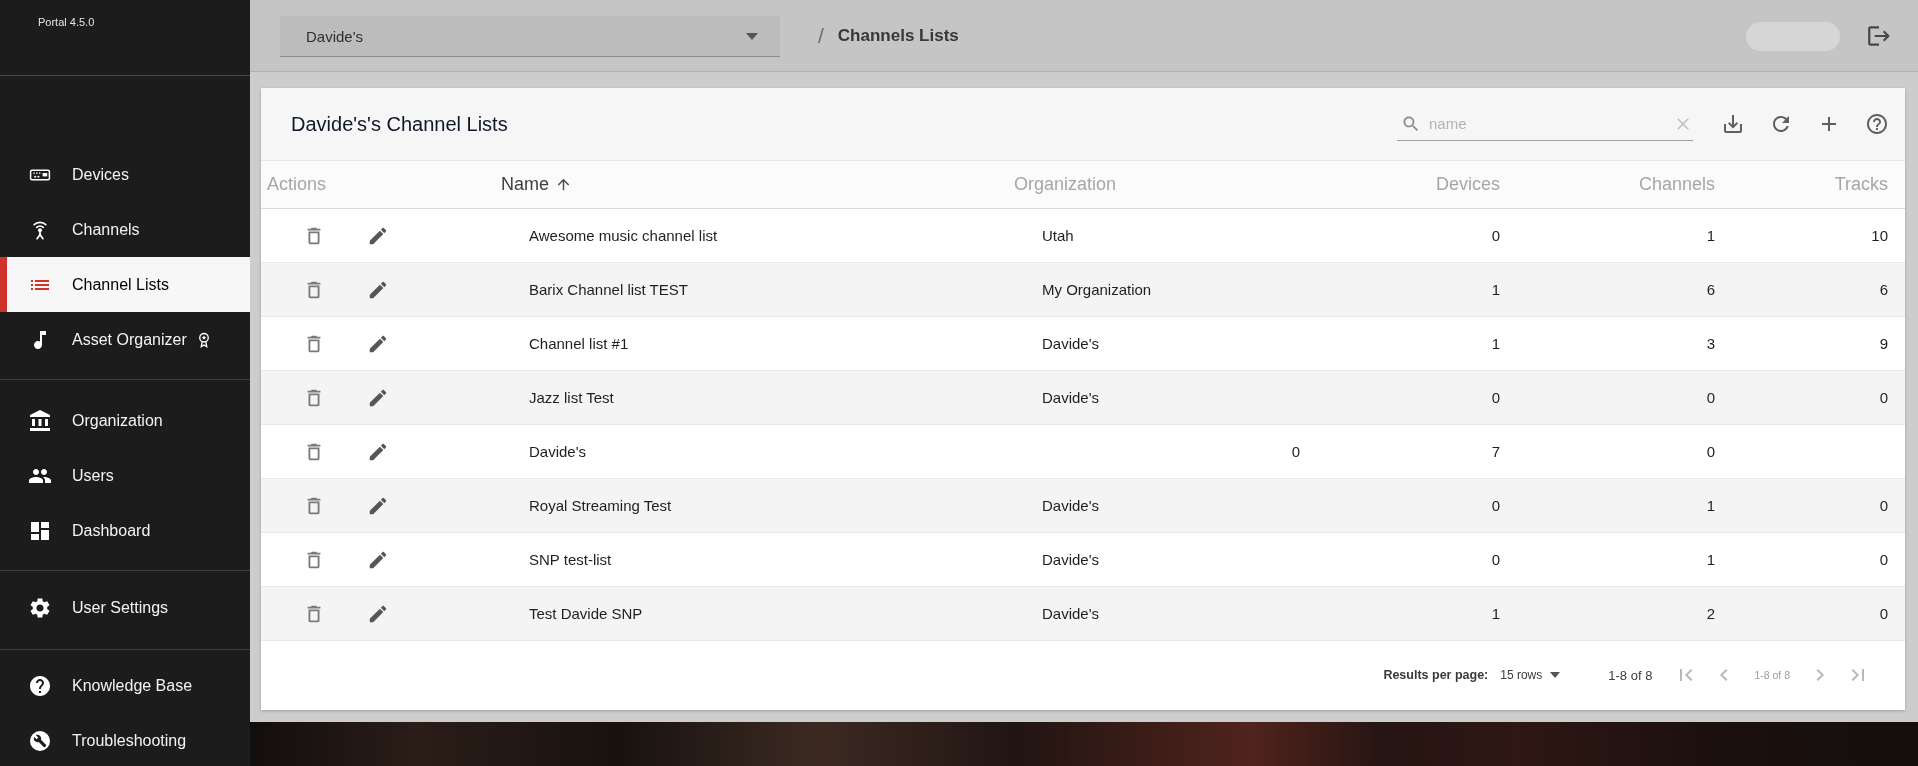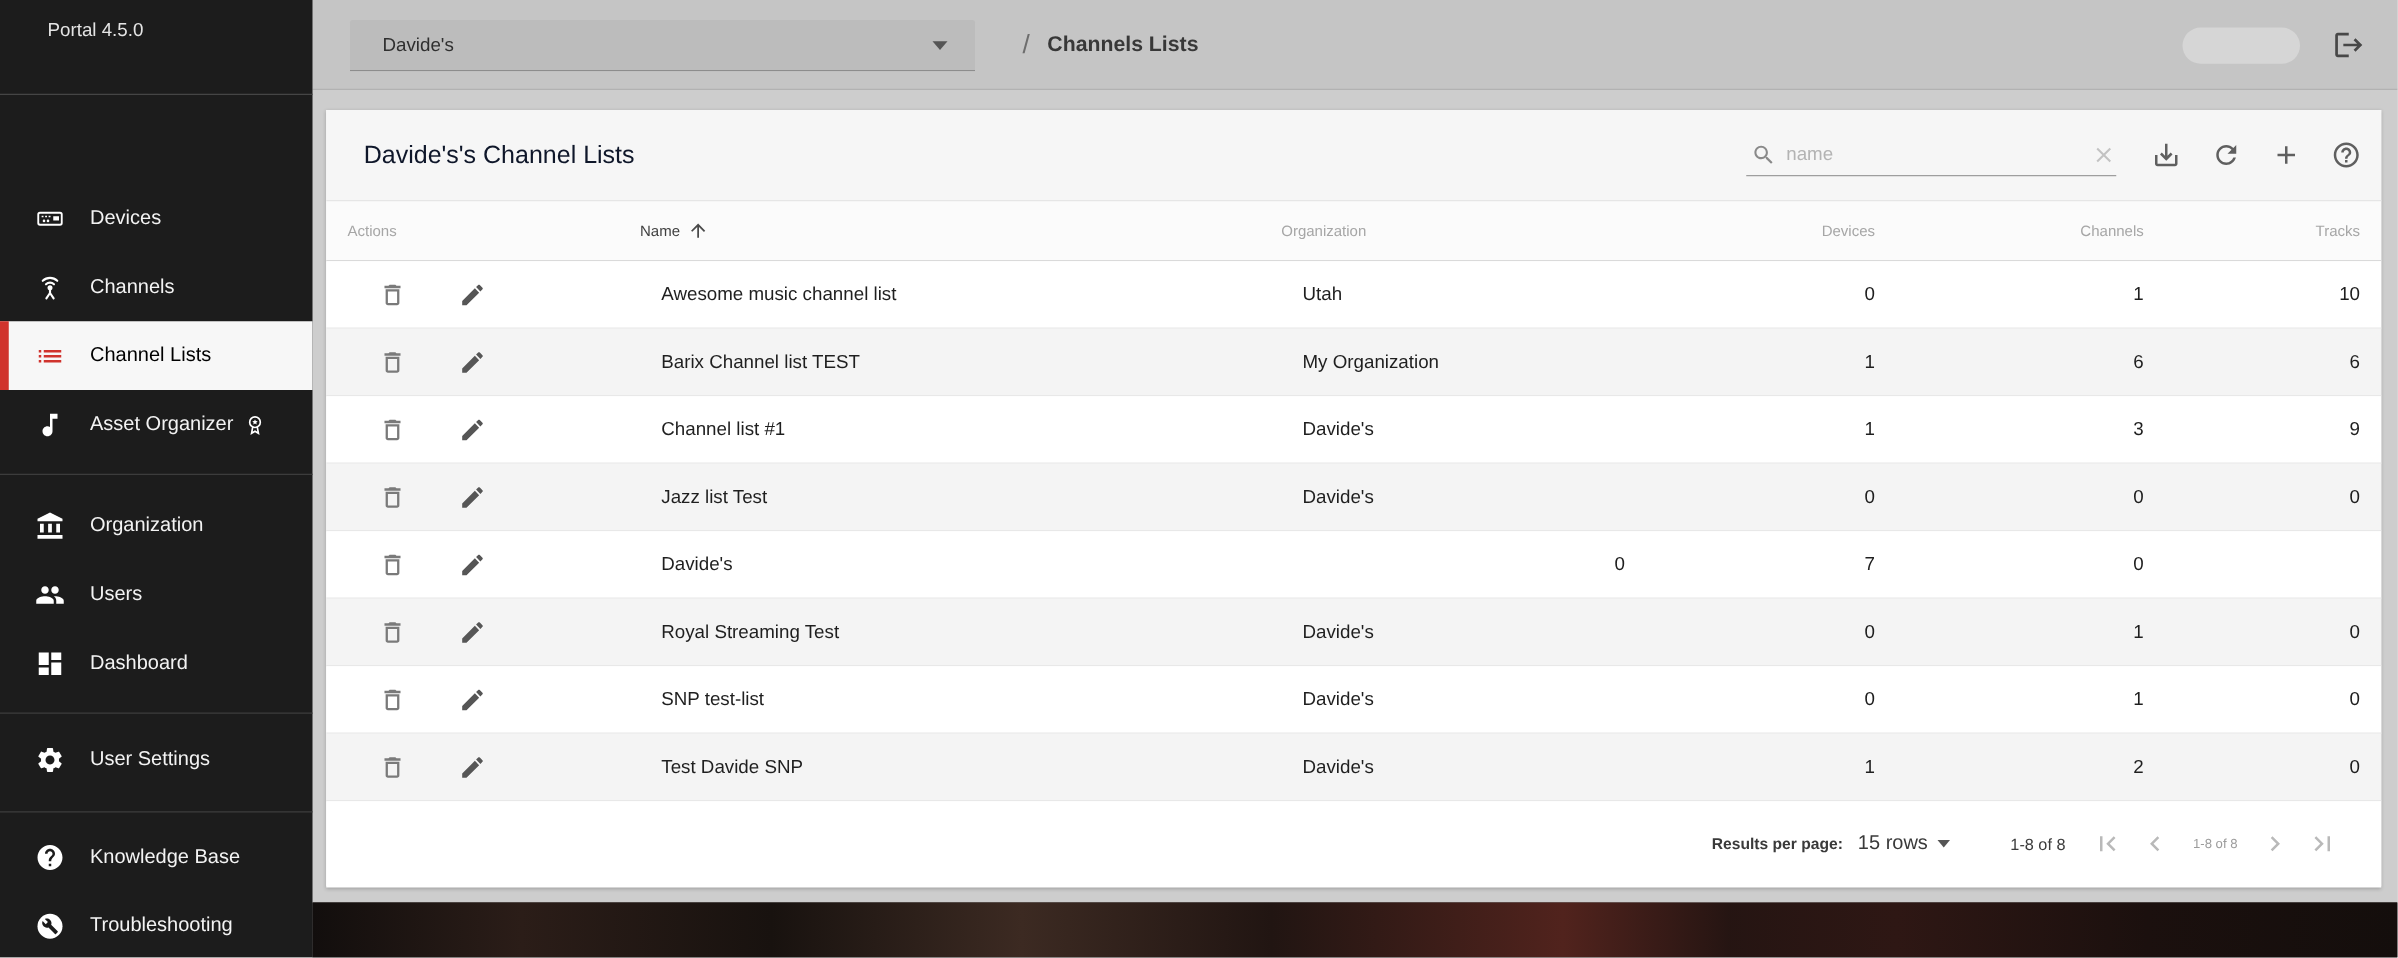--- a/index.html
+++ b/index.html
@@ -6,21 +6,21 @@
   html,body { width:1918px; height:766px; overflow:hidden;
     font-family:"Liberation Sans","DejaVu Sans",sans-serif; background:#c9c9c9; }
   .app { position:relative; width:1918px; height:766px; }
 
   
   .sidebar { position:absolute; left:0; top:0; width:250px; height:766px;
     background:#1c1c1c; z-index:5; }
   .logo-block { height:75px; padding:13px 0 0 38px; }
   .logo-text { font-size:30px; color:#fff; letter-spacing:.5px;
     text-shadow:0 0 6px rgba(255,255,255,.8),0 0 16px rgba(255,255,255,.45); }
-  .portal-version { font-size:15px; color:#e4e4e4; margin-top:3px; }
+  .portal-version { font-size:11px; color:#e4e4e4; margin-top:3px; }
   .sb-line { height:1px; background:#454545; }
   .sb-menu { padding-top:71px; }
   .sb-item { position:relative; display:flex; align-items:center; height:55px;
     padding-left:28px; cursor:pointer; color:#f3f3f3; text-decoration:none; }
   .sb-icon { width:24px; height:24px; margin-right:20px; display:flex;
     align-items:center; justify-content:center; color:#fff; flex:0 0 24px; }
   .sb-icon svg { width:24px; height:24px; }
   .sb-icon.big svg { width:26px; height:26px; }
   .sb-label { font-size:16px; }
   .sb-item.active { background:#f7f7f7; color:#000000; }
@@ -75,21 +75,21 @@
   .clear-btn { width:20px; height:20px; color:#c3c3c3; border:none;
     background:none; cursor:pointer; padding:0; }
   .tb-btn { width:24px; height:24px; color:#5f5f5f; border:none; background:none;
     cursor:pointer; padding:0; }
   .tb-btn svg, .clear-btn svg { width:100%; height:100%; }
 
   .thead, .trow { display:grid;
     grid-template-columns:240px 513px 1fr 200px 215px 173px;
     padding-right:17px; align-items:center; }
   .thead { height:49px; background:#fbfbfb; border-top:1px solid #e6e6e6;
-    border-bottom:1px solid #dadada; font-size:12px; color:#a6a6a6;padding-left:11px; }
+    border-bottom:1px solid #dadada; font-size:18px; color:#a6a6a6; }
   .th { padding-left:0; }
   .th-actions { padding-left:6px; }
   .th-name { display:flex; align-items:center; gap:6px; color:#3f3f3f;
     cursor:pointer; }
   .th-name .sort-ic { width:17px; height:17px; color:#4a4a4a; }
   .th.num { text-align:right; }
 
   .trow { height:54px; border-bottom:1px solid #e8e8e8; background:#fff; }
   .trow:nth-child(even) { background:#f4f4f4; }
   .cell { font-size:15px; color:#1f1f1f;margin-left:28px; }
@@ -99,21 +99,21 @@
     cursor:pointer; }
   .row-btn svg { width:22px; height:22px; }
   .del-btn { color:#7a7a7a; }
   .edit-btn { color:#565656; }
 
   .tfoot { height:68px; display:flex; align-items:center;
     justify-content:flex-end; padding-right:35px; background:#fff; }
   .rpp-label { font-size:12.5px; font-weight:700; color:#3a3a3a; }
   .rpp-select { display:flex; align-items:center; gap:4px; margin-left:12px;
     cursor:pointer; }
-  .rpp-value { font-size:16px; color:#3a3a3a; }
+  .rpp-value { font-size:12px; color:#3a3a3a; }
   .rpp-caret { width:0; height:0; border-left:5px solid transparent;
     border-right:5px solid transparent; border-top:6px solid #555; margin-left:4px; }
   .range-main { font-size:13px; color:#3c3c3c; margin-left:48px; }
   .pager { display:flex; align-items:center; margin-left:22px; gap:14px; }
   .pg-btn { width:24px; height:24px; border:none; background:none; padding:0;
     color:#b9b9b9; cursor:pointer; }
   .pg-btn svg { width:24px; height:24px; }
   .range-tiny { font-size:10.5px; color:#9c9c9c; margin:0 4px; }
 
   .photo-strip { position:absolute; left:250px; right:0; bottom:0; height:44px;

